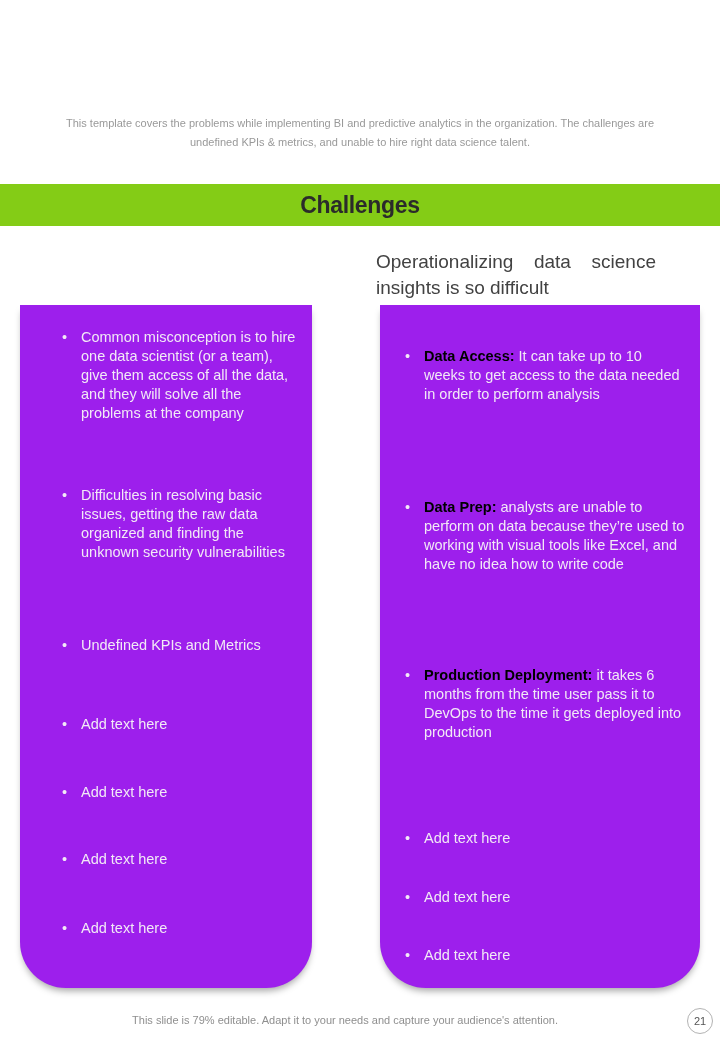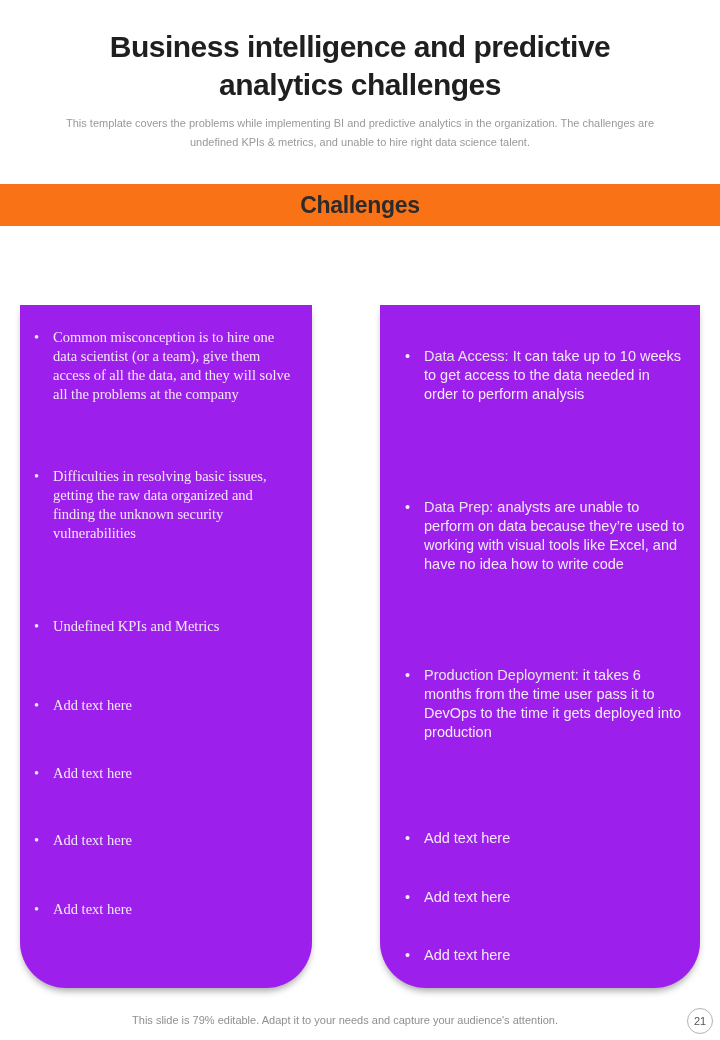--- a/index.html
+++ b/index.html
@@ -39,21 +39,21 @@
     color: #999999;
   }
 
   
   .banner {
     position: absolute;
     top: 184px;
     left: 0;
     width: 720px;
     height: 42px;
-    background: #f97316;
+    background: #84cc16;
     display: flex;
     align-items: center;
     justify-content: center;
   }
   .banner-text {
     font-size: 23px;
     font-weight: bold;
     letter-spacing: -0.3px;
     color: #2b2b2b;
   }
@@ -76,38 +76,38 @@
     top: 305px;
     height: 683px;
     background: #9d1fec;
     border-radius: 0 0 46px 46px;
     box-shadow: 0 5px 7px -2px rgba(0,0,0,0.35);
   }
   .box.left  { left: 20px;  width: 292px; }
   .box.right { left: 380px; width: 320px; }
 
   .box ul { list-style: none; }
-  .box.left  ul { padding: 23px 16px 0 3px; font-family: Liberation Serif, serif; }
+  .box.left  ul { padding: 23px 16px 0 31px; }
   .box.right ul { padding: 42px 14px 0 14px; }
 
   .box li {
     position: relative;
     padding-left: 30px;
     font-size: 14.5px;
     line-height: 19px;
     color: #f2e9f6;
   }
   .box li::before {
     content: "\2022";
     position: absolute;
     left: 11px;
     top: 0;
     color: #f2e9f6;
   }
-  .box li .prefix { font-weight: normal; color: #e5e5e5; }
+  .box li .prefix { font-weight: bold; color: #000000; }
 
   
   .box.left  li:nth-child(1) { margin-bottom: 63px; }
   .box.left  li:nth-child(2) { margin-bottom: 74px; }
   .box.left  li:nth-child(3) { margin-bottom: 60px; }
   .box.left  li:nth-child(4) { margin-bottom: 49px; }
   .box.left  li:nth-child(5) { margin-bottom: 48px; }
   .box.left  li:nth-child(6) { margin-bottom: 50px; }
 
   .box.right li:nth-child(1) { margin-bottom: 94px; }
@@ -140,29 +140,29 @@
     font-size: 11px;
     color: #555555;
     background: #ffffff;
   }
 </style>
 </head>
 <body>
 
 <div class="slide">
 
-  <h1 class="title">Business intelligence and predictive analytics challenges</h1>
 
   <p class="subtitle">This template covers the problems while implementing BI and predictive analytics in the organization. The challenges are undefined KPIs &amp; metrics, and unable to hire right data science talent.</p>
 
   <div class="banner">
     <span class="banner-text">Challenges</span>
   </div>
 
 
+  <h2 class="col-heading right">Operationalizing data science insights is so difficult</h2>
 
   <div class="box left">
     <ul>
       <li><span>Common misconception is to hire one data scientist (or a team), give them access of all the data, and they will solve all the problems at the company</span></li>
       <li><span>Difficulties in resolving basic issues, getting the raw data organized and finding the unknown security vulnerabilities</span></li>
       <li><span>Undefined KPIs and Metrics</span></li>
       <li><span>Add text here</span></li>
       <li><span>Add text here</span></li>
       <li><span>Add text here</span></li>
       <li><span>Add text here</span></li>

